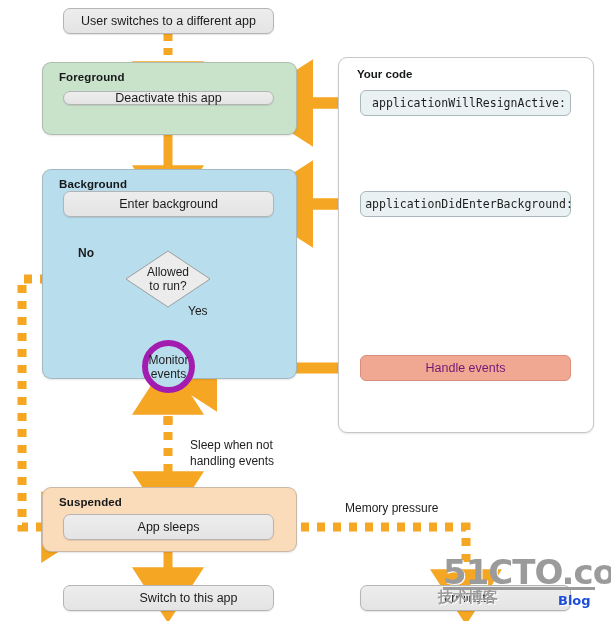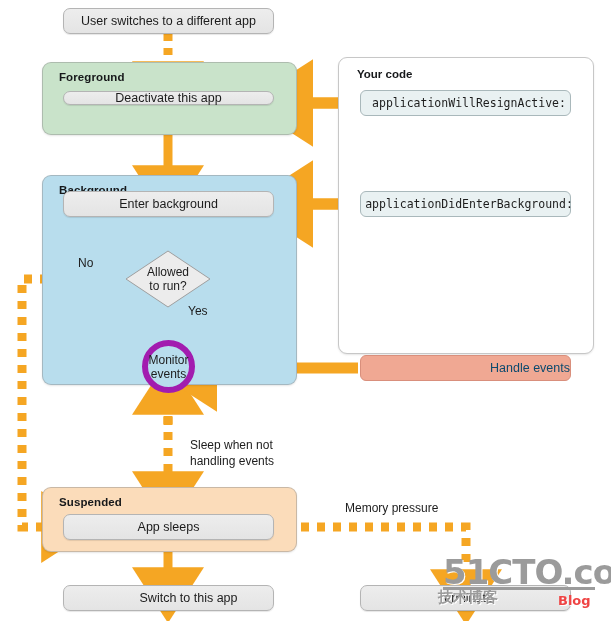--- a/index.html
+++ b/index.html
@@ -84,23 +84,23 @@
     padding-left:7px;
   }
   .eventbox{
     position:absolute;
     box-sizing:border-box;
     background:#f0a893;
     border:1px solid #d98f7c;
     border-radius:6px;
     display:flex;
     align-items:center;
-    justify-content:flex-end;
+    justify-content:center;
     font-size:12.5px;
-    color:#0c4a6e;
+    color:#701a75;
   }
 
   
   .diamond{
     position:absolute;
     display:flex;
     align-items:center;
     justify-content:center;
     font-size:12px;
     color:#1c1c1c;
@@ -166,21 +166,21 @@
     font-size:15px;
     color:#9b9b9b;
     text-shadow:1px 1px 0 #ffffff;
     white-space:nowrap;
   }
   .wm-blog{
     position:absolute;
     font-family:"DejaVu Sans","Liberation Sans",sans-serif;
     font-weight:bold;
     font-size:13px;
-    color:#ef4444;
+    color:#1d4ed8;
     text-shadow:1px 1px 0 #ffffff;
   }
 </style>
 </head>
 <body>
 
 <div id="canvas">
 
   <svg class="arrow" style="left:0;top:0;width:611px;height:621px;position:absolute;">
     <defs>
@@ -220,37 +220,37 @@
     <span>User switches to a different app</span>
   </div>
 
   <div class="container c-foreground" style="left:42px;top:62px;width:255px;height:73px;">
     <div class="ctitle">Foreground</div>
   </div>
   <div class="node" style="left:63px;top:91px;width:211px;height:14px;">
     <span>Deactivate this app</span>
   </div>
 
-  <div class="container c-background" style="left:42px;top:175px;width:255px;height:210px;text-decoration:underline;">
+  <div class="container c-background" style="left:42px;top:169px;width:255px;height:210px;text-decoration:underline;">
     <div class="ctitle">Background</div>
   </div>
   <div class="node" style="left:63px;top:191px;width:211px;height:26px;text-align:right;">
     <span>Enter background</span>
   </div>
 
   <div class="diamond" style="left:125px;top:250px;width:86px;height:58px;">
     <svg style="position:absolute;left:0;top:0;width:86px;height:58px;">
       <polygon points="43,1 85,29 43,57 1,29" fill="#ececec" stroke="#9f9f9f" stroke-width="1"></polygon>
     </svg>
     <div class="dlabel">
       <div>Allowed</div>
       <div>to run?</div>
     </div>
   </div>
-  <div class="flowlabel" style="left:78px;top:255px;">No</div>
+  <div class="flowlabel" style="left:78px;top:245px;font-weight:bold;">No</div>
   <div class="flowlabel" style="left:188px;top:303px;">Yes</div>
 
   <div class="circle" style="left:142px;top:340px;width:53px;height:53px;">
     <div>
       <div>Monitor</div>
       <div>events</div>
     </div>
   </div>
 
   <div class="flowlabel" style="left:190px;top:437px;">Sleep when not
@@ -265,21 +265,21 @@
 
   <div class="node" style="left:63px;top:585px;width:211px;height:26px;padding-left:40px;">
     <span>Switch to this app</span>
   </div>
   <div class="node" style="left:360px;top:585px;width:211px;height:26px;">
     <span>Terminate</span>
   </div>
 
   <div class="flowlabel" style="left:345px;top:500px;">Memory pressure</div>
 
-  <div class="codepanel" style="left:338px;top:57px;width:256px;height:297px;">
+  <div class="codepanel" style="left:338px;top:57px;width:256px;height:376px;">
     <div class="ctitle">Your code</div>
   </div>
   <div class="codebox" style="left:360px;top:90px;width:211px;height:26px;">
     <span>applicationWillResignActive:</span>
   </div>
   <div class="codebox" style="left:360px;top:191px;width:211px;height:26px;">
     <span>applicationDidEnterBackground:</span>
   </div>
   <div class="eventbox" style="left:360px;top:355px;width:211px;height:26px;">
     <span>Handle events</span>

